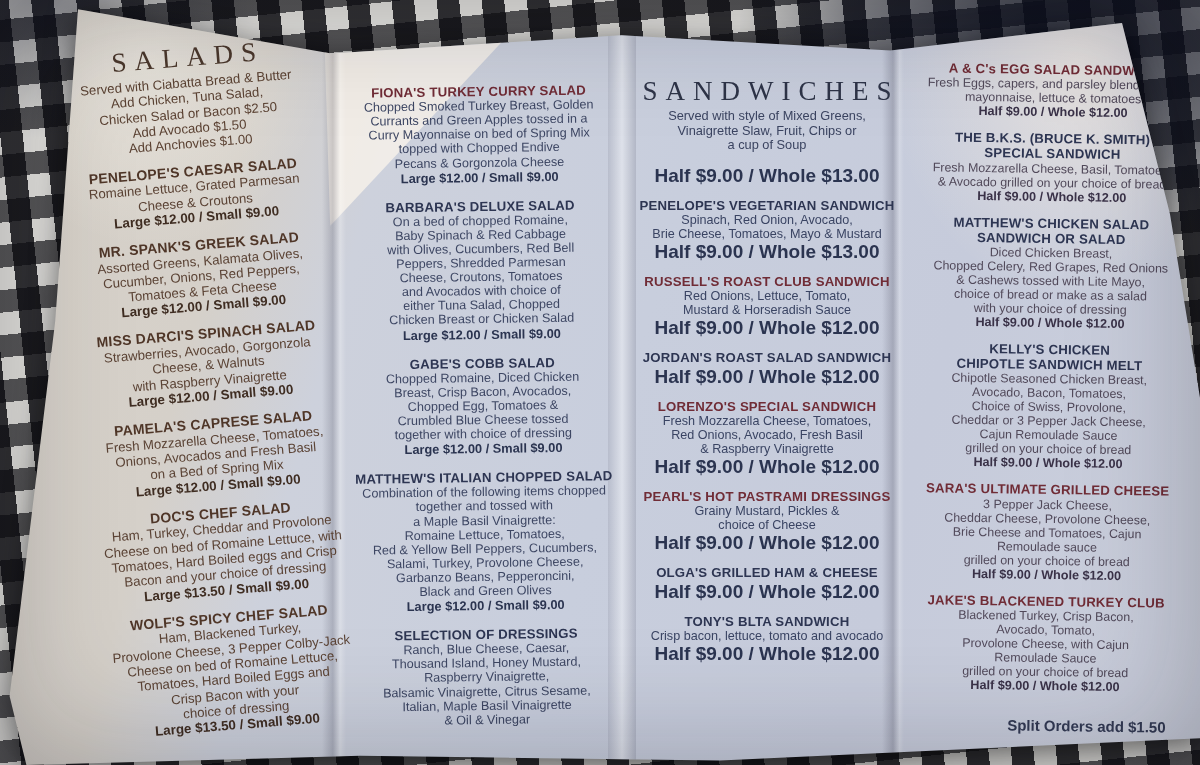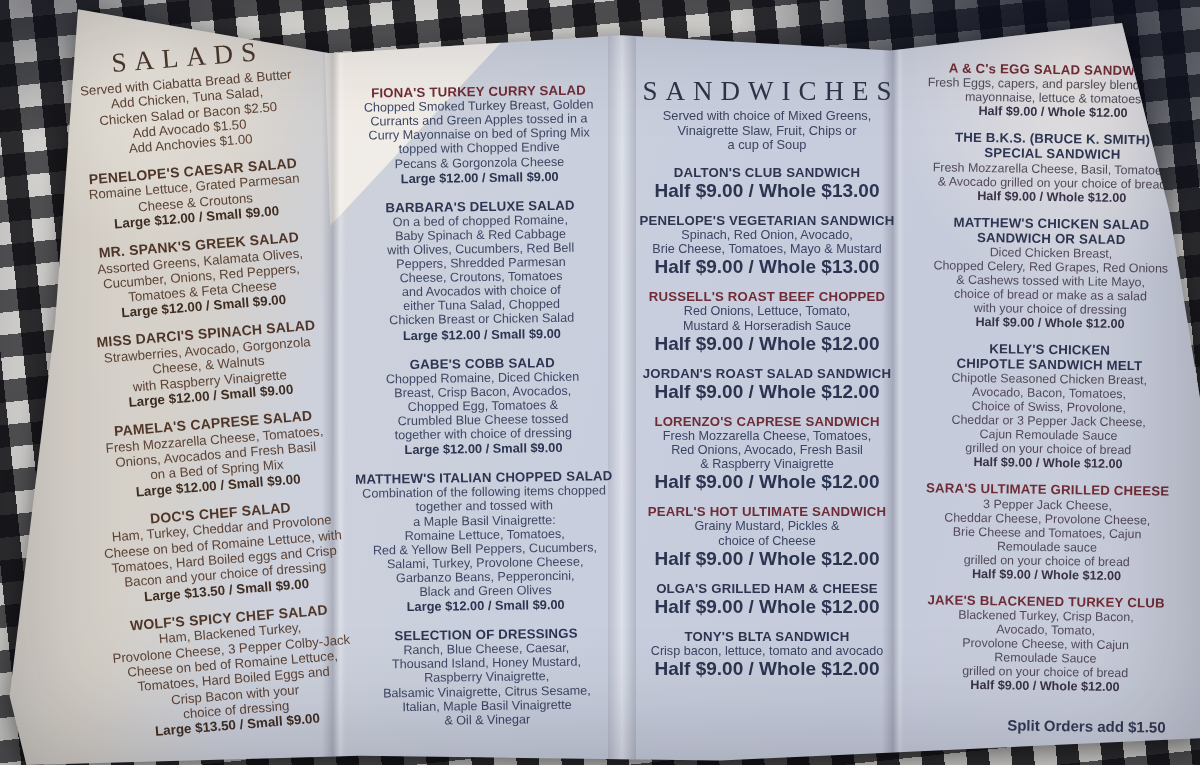--- a/index.html
+++ b/index.html
@@ -192,52 +192,51 @@
             <div class="item-desc">Ranch, Blue Cheese, Caesar,
 Thousand Island, Honey Mustard,
 Raspberry Vinaigrette,
 Balsamic Vinaigrette, Citrus Sesame,
 Italian, Maple Basil Vinaigrette
 &amp; Oil &amp; Vinegar</div>
           </div>
         </div>
       <div class="panel panel-3" id="panel-2">
           <div class="section-title">SANDWICHES</div>
-          <div class="note">Served with choice of Mixed Greens,
+          <div class="note">Served with style of Mixed Greens,
 Vinaigrette Slaw, Fruit, Chips or
 a cup of Soup</div>
           <div class="item">
-            <div class="item-title" style="color: rgb(45, 53, 82);">DALTON'S CLUB SANDWICH</div>
             <div class="item-price">Half $9.00 / Whole $13.00</div>
           </div>
           <div class="item">
             <div class="item-title" style="color: rgb(45, 53, 82);">PENELOPE'S VEGETARIAN SANDWICH</div>
             <div class="item-desc">Spinach, Red Onion, Avocado,
 Brie Cheese, Tomatoes, Mayo &amp; Mustard</div>
             <div class="item-price">Half $9.00 / Whole $13.00</div>
           </div>
           <div class="item">
-            <div class="item-title" style="color: rgb(112, 44, 54);">RUSSELL'S ROAST BEEF CHOPPED</div>
+            <div class="item-title" style="color: rgb(112, 44, 54);">RUSSELL'S ROAST CLUB SANDWICH</div>
             <div class="item-desc">Red Onions, Lettuce, Tomato,
 Mustard &amp; Horseradish Sauce</div>
             <div class="item-price">Half $9.00 / Whole $12.00</div>
           </div>
           <div class="item">
             <div class="item-title" style="color: rgb(45, 53, 82);">JORDAN'S ROAST SALAD SANDWICH</div>
             <div class="item-price">Half $9.00 / Whole $12.00</div>
           </div>
           <div class="item">
-            <div class="item-title" style="color: rgb(112, 44, 54);">LORENZO'S CAPRESE SANDWICH</div>
+            <div class="item-title" style="color: rgb(112, 44, 54);">LORENZO'S SPECIAL SANDWICH</div>
             <div class="item-desc">Fresh Mozzarella Cheese, Tomatoes,
 Red Onions, Avocado, Fresh Basil
 &amp; Raspberry Vinaigrette</div>
             <div class="item-price">Half $9.00 / Whole $12.00</div>
           </div>
           <div class="item">
-            <div class="item-title" style="color: rgb(112, 44, 54);">PEARL'S HOT ULTIMATE SANDWICH</div>
+            <div class="item-title" style="color: rgb(112, 44, 54);">PEARL'S HOT PASTRAMI DRESSINGS</div>
             <div class="item-desc">Grainy Mustard, Pickles &amp;
 choice of Cheese</div>
             <div class="item-price">Half $9.00 / Whole $12.00</div>
           </div>
           <div class="item">
             <div class="item-title" style="color: rgb(45, 53, 82);">OLGA'S GRILLED HAM &amp; CHEESE</div>
             <div class="item-price">Half $9.00 / Whole $12.00</div>
           </div>
           <div class="item">
             <div class="item-title" style="color: rgb(45, 53, 82);">TONY'S BLTA SANDWICH</div>

